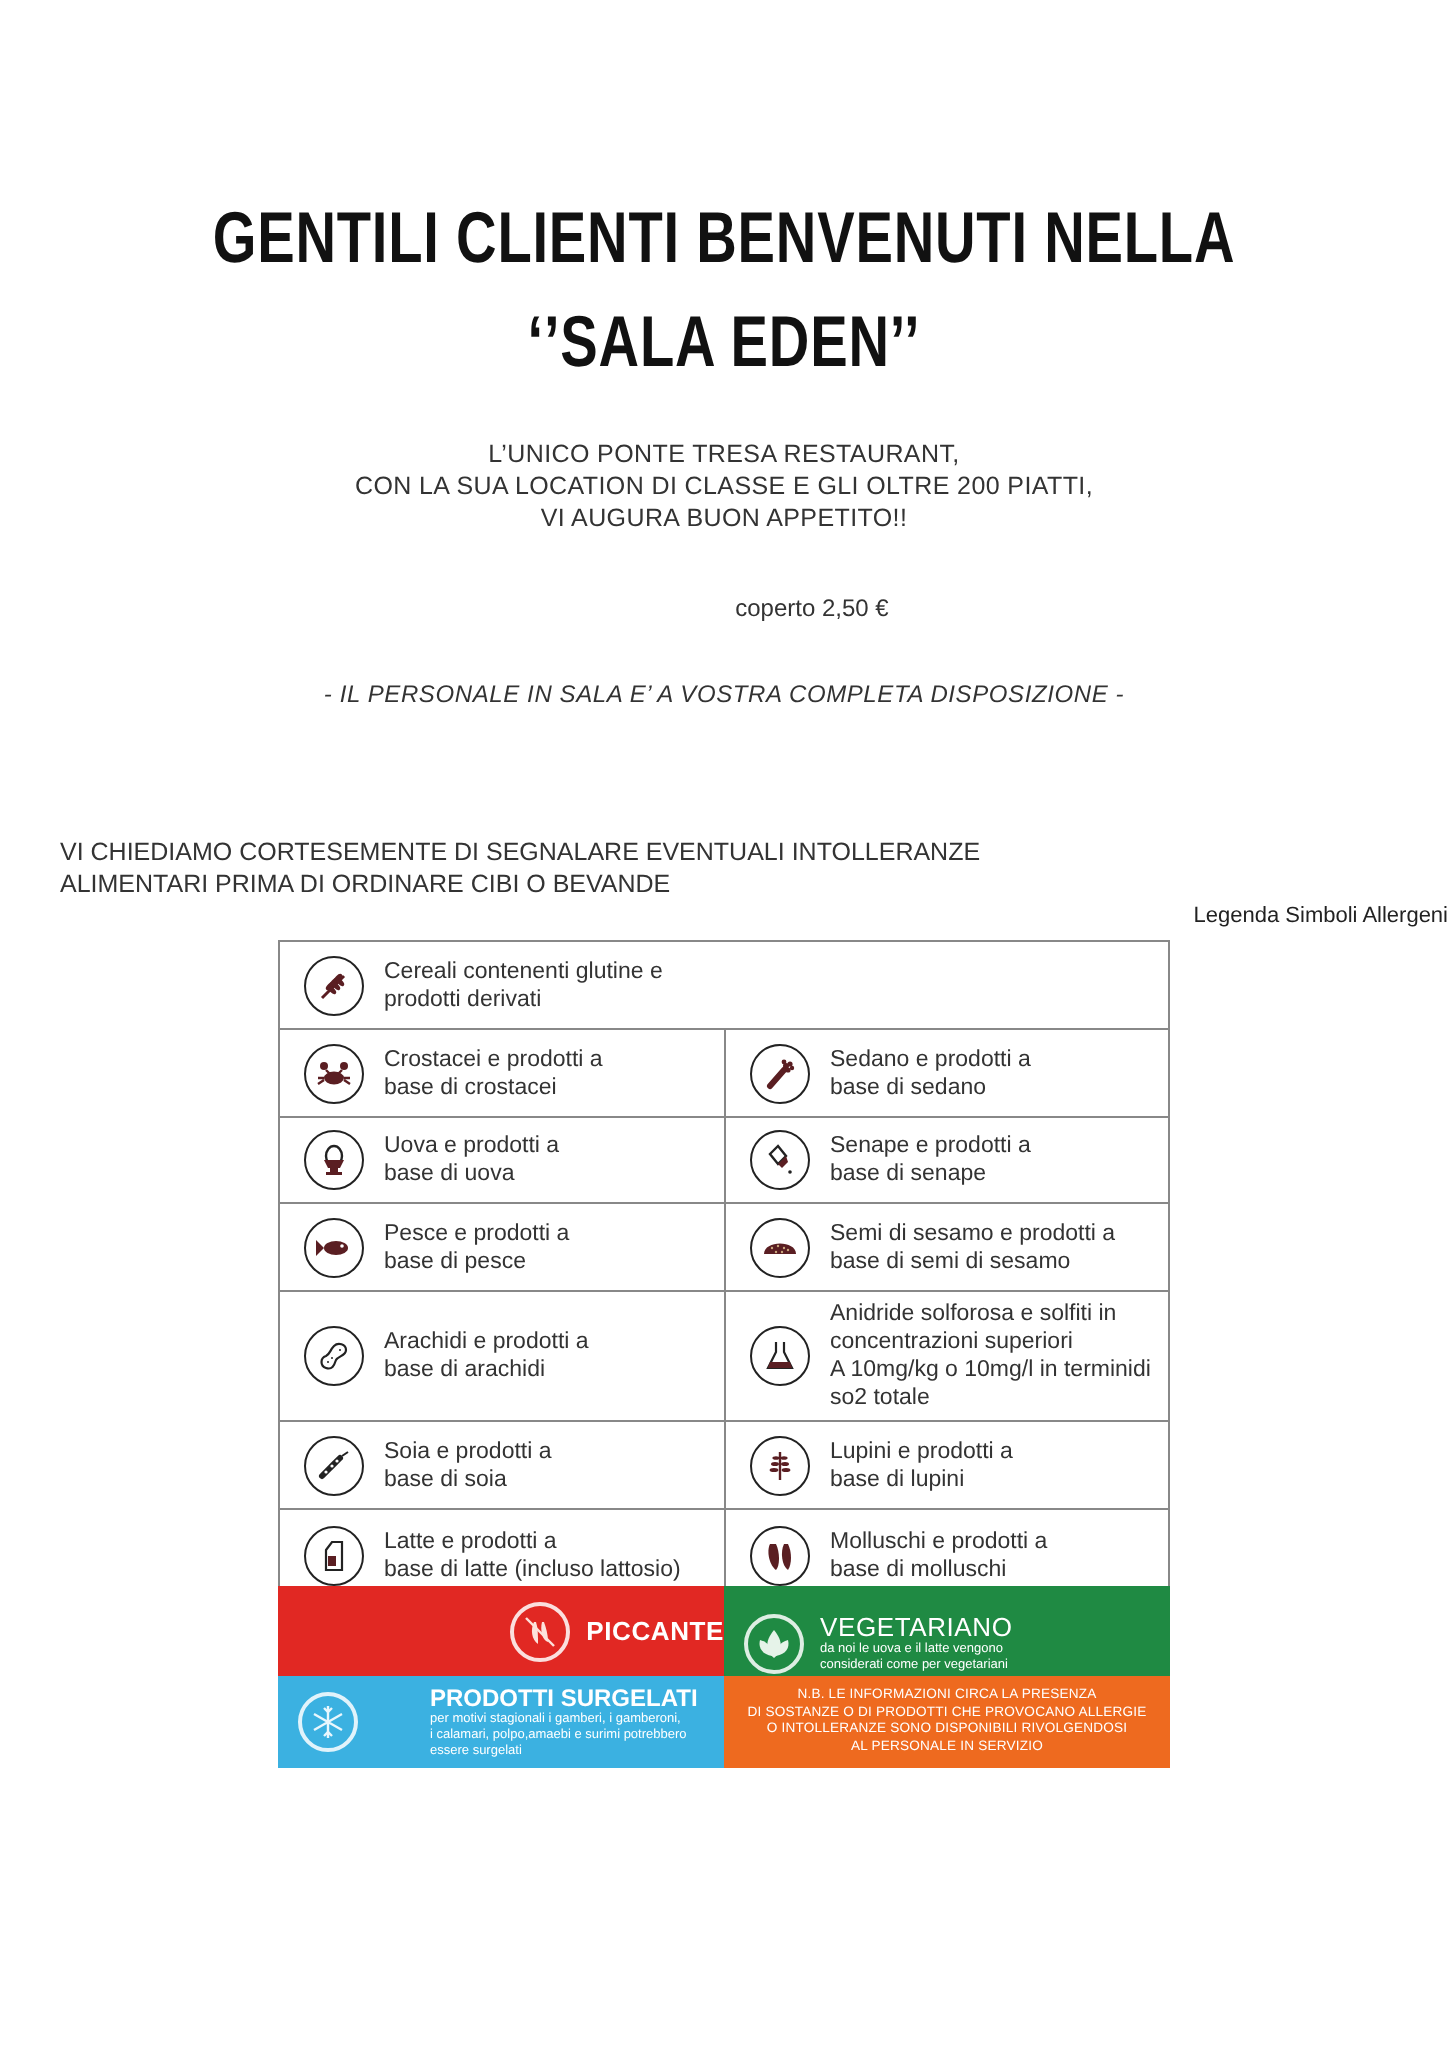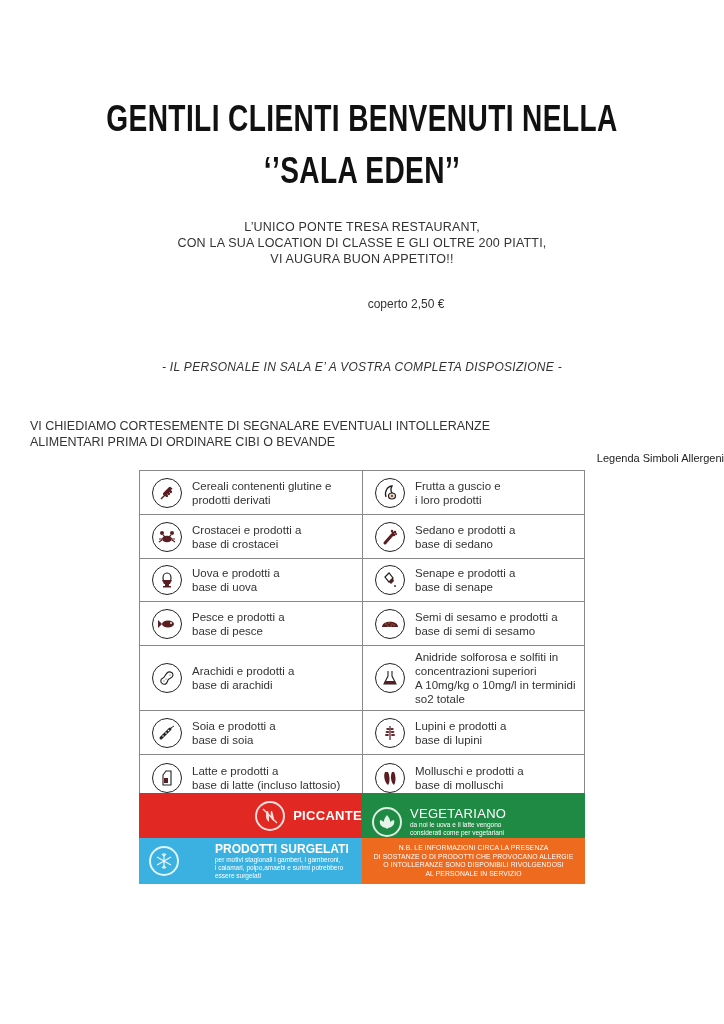--- a/index.html
+++ b/index.html
@@ -2,21 +2,21 @@
 <html><head>
 <meta charset="utf-8">
 <style>
   html,body{margin:0;padding:0;background:#fff;}
   body{width:724px;height:1024px;position:relative;overflow:hidden;font-family:"Liberation Sans",sans-serif;color:#222;}
   .title{position:absolute;left:0;width:724px;text-align:center;font-family:"Liberation Sans",sans-serif;font-weight:bold;font-size:36px;line-height:42px;color:#111;letter-spacing:0.5px;transform:scaleX(0.78);transform-origin:center;}
   .t1{top:98px;}
   .t2{top:150px;}
   .intro{position:absolute;left:0;width:724px;top:219px;text-align:center;font-size:12.5px;line-height:16px;color:#333;letter-spacing:0.2px;}
   .coperto{position:absolute;left:0;width:724px;top:297px;text-align:center;font-size:12px;color:#333;padding-left:44px;}
-  .staff{position:absolute;left:0;width:724px;top:360px;text-align:center;font-size:12px;font-style:italic;color:#333;letter-spacing:0.3px;}
+  .staff{position:absolute;left:0;width:724px;top:340px;text-align:center;font-size:12px;font-style:italic;color:#333;letter-spacing:0.3px;}
   .req{position:absolute;left:0;width:724px;top:418px;text-align:left;font-size:12.5px;line-height:16px;color:#333;padding-left:30px;}
   .legend-title{position:absolute;left:0;width:724px;top:452px;text-align:right;font-size:11px;font-weight:normal;color:#222;}
   .table{position:absolute;left:139px;top:470px;width:446px;border:1px solid #888;border-bottom:none;box-sizing:border-box;}
   .row{display:flex;border-bottom:1px solid #888;}
   .cell{flex:0 0 222px;display:flex;align-items:center;box-sizing:border-box;padding-left:12px;}
   .cell+.cell{border-left:1px solid #888;flex:1;}
   .icon{flex:0 0 30px;width:30px;height:30px;border:1.6px solid #222;border-radius:50%;box-sizing:border-box;display:flex;align-items:center;justify-content:center;margin-right:10px;}
   .icon svg{width:20px;height:20px;}
   .txt{font-size:11.5px;line-height:14px;color:#333;}
   .band{position:absolute;display:flex;align-items:center;box-sizing:border-box;color:#fff;}
@@ -68,33 +68,20 @@
               <ellipse cx="11" cy="10" rx="1.3" ry="2.6" transform="rotate(-45 11 10)"></ellipse>
               <ellipse cx="13" cy="8" rx="1.3" ry="2.6" transform="rotate(-45 13 8)"></ellipse>
             </g>
           </svg>
         </span>
       <div class="txt">
           <div>Cereali contenenti glutine e</div>
           <div>prodotti derivati</div>
         </div>
     </div>
-    <div class="cell">
-      <span class="icon">
-          <svg viewBox="0 0 20 20">
-            <path d="M6 14 C4 8 8 3 12 3 C10 7 11 10 14 12" fill="none" stroke="#222" stroke-width="1.3"></path>
-            <ellipse cx="12" cy="13" rx="3.5" ry="3" fill="#e6d7c2" stroke="#222" stroke-width="1.2"></ellipse>
-            <path d="M12 12 L12 14" stroke="#5a1e22" stroke-width="1.4"></path>
-          </svg>
-        </span>
-      <div class="txt">
-          <div>Frutta a guscio e</div>
-          <div>i loro prodotti</div>
-        </div>
-    </div>
   </div>
 
   <div class="row" style="height:43px">
     <div class="cell">
       <span class="icon">
           <svg viewBox="0 0 20 20">
             <g fill="#5a1e22">
               <ellipse cx="10" cy="12" rx="5" ry="3.2"></ellipse>
               <circle cx="5" cy="6" r="2"></circle>
               <circle cx="15" cy="6" r="2"></circle>

